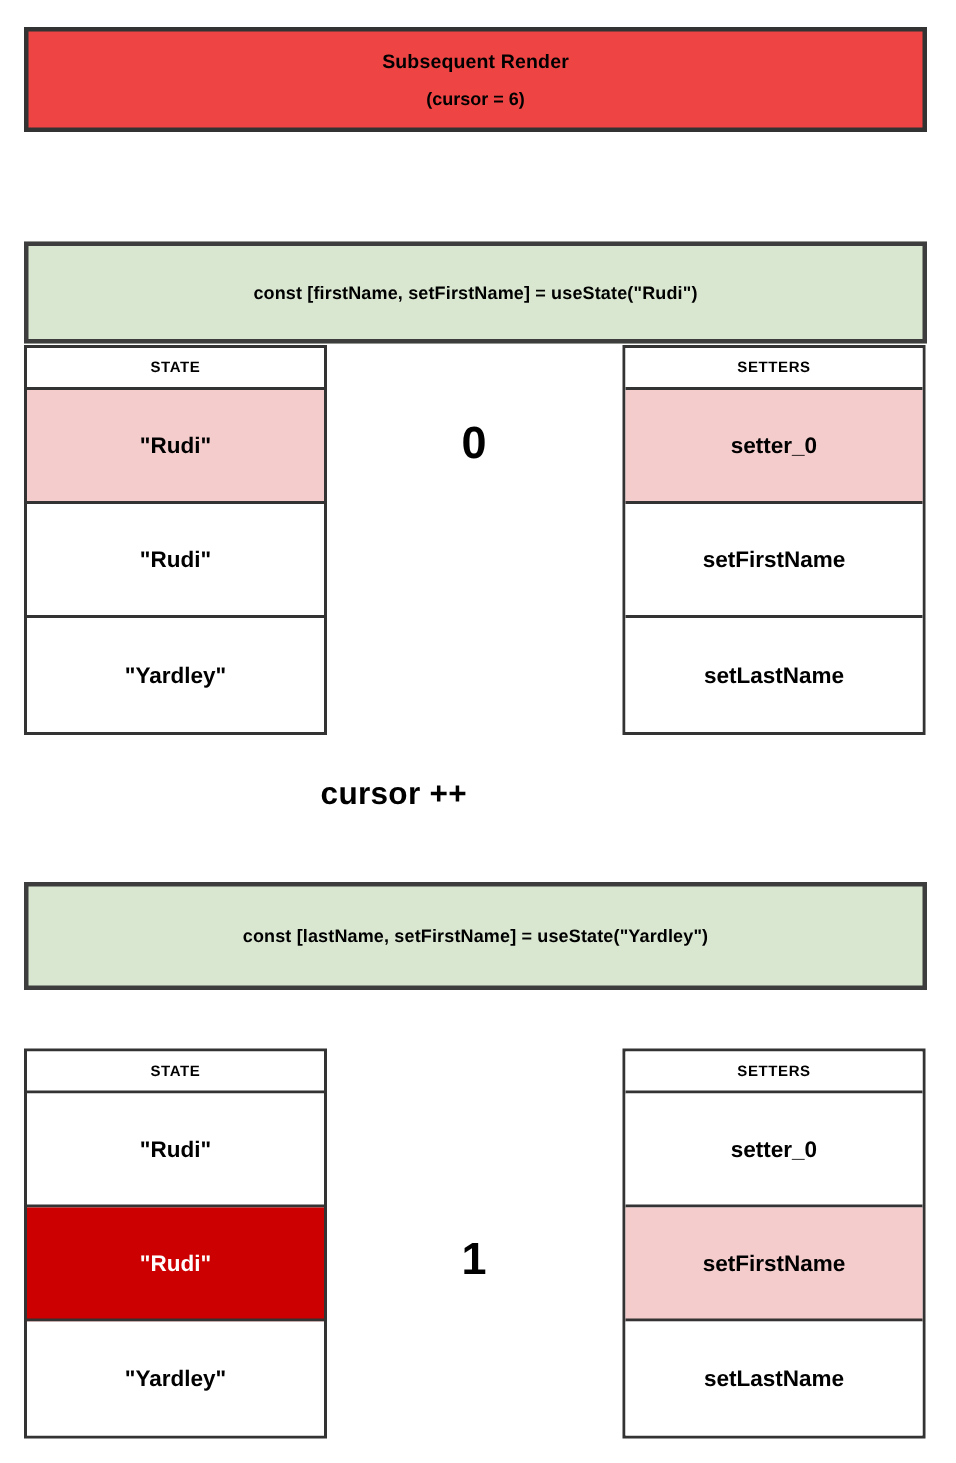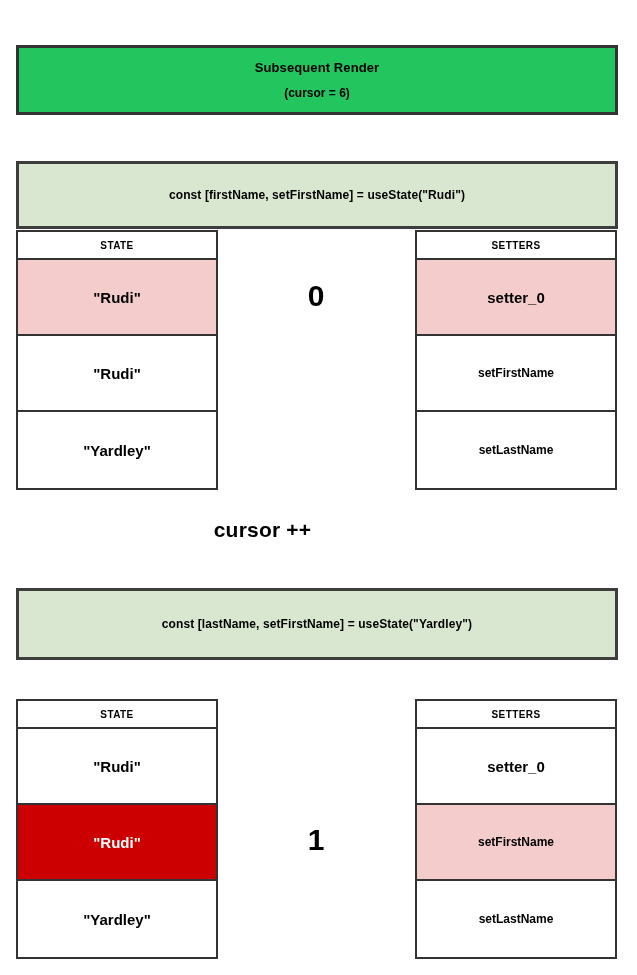--- a/index.html
+++ b/index.html
@@ -24,22 +24,21 @@
     border: 3px solid #333333;
     display: flex;
     flex-direction: column;
     align-items: center;
     justify-content: center;
   }
 
   #render-banner {
     top: 18px;
     height: 70px;
-    background: #22c55e;
-    margin-top: 27px;
+    background: #ef4444;
   }
 
   .banner-line-main {
     font-size: 13px;
     font-weight: bold;
     line-height: 1;
     margin-bottom: 13px;
     letter-spacing: 0.1px;
   }
   .banner-line-sub {
@@ -94,21 +93,21 @@
     display: flex;
     align-items: center;
     justify-content: center;
     font-size: 15px;
     font-weight: bold;
     background: #ffffff;
   }
   .table-cell:last-child { border-bottom: none; }
 
   .table-cell.small {
-    font-size: 12px;
+    font-size: 15px;
   }
 
   .hl-pink   { background: #f4cccc; }
   .hl-red    { background: #cc0000; color: #ffffff; }
 
   #state-table-top   { left: 16px;  top: 230px; }
   #setters-table-top { left: 415px; top: 230px; }
   #state-table-bottom   { left: 16px;  top: 699px; }
   #setters-table-bottom { left: 415px; top: 699px; }
 

